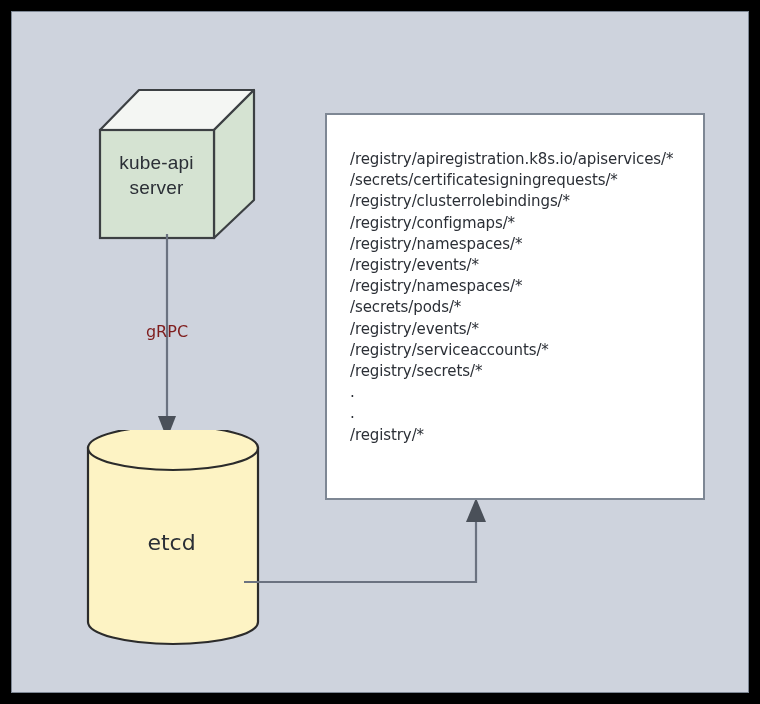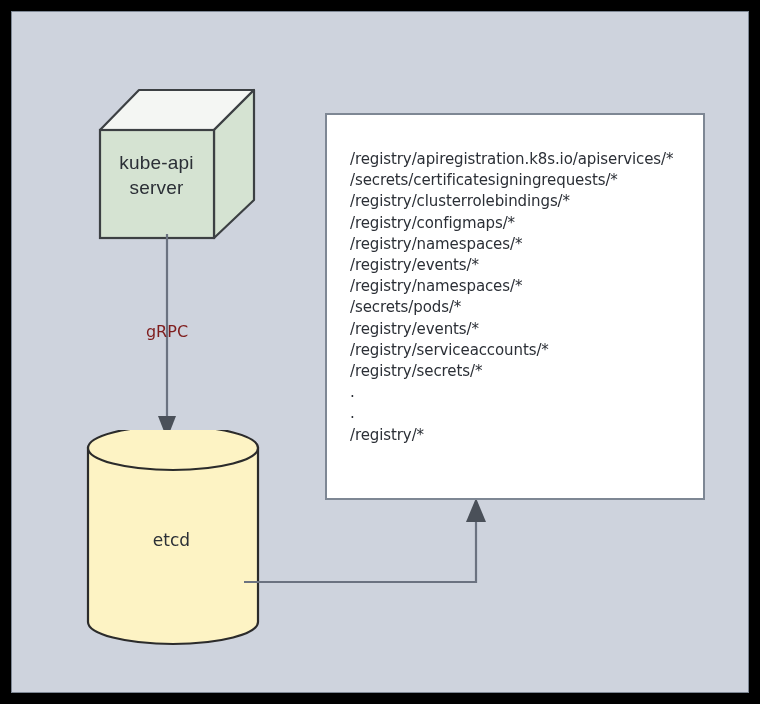--- a/index.html
+++ b/index.html
@@ -81,21 +81,21 @@
     width: 182px;
     height: 220px;
   }
   .cyl-label {
     position: absolute;
     left: 76px;
     top: 518px;
     width: 167px;
     text-align: center;
     font-family: "DejaVu Sans", sans-serif;
-    font-size: 17px;
+    font-size: 22px;
     color: #2b2f36;
   }
 
   
   #elbow {
     position: absolute;
     left: 232px;
     top: 478px;
     width: 250px;
     height: 105px;

